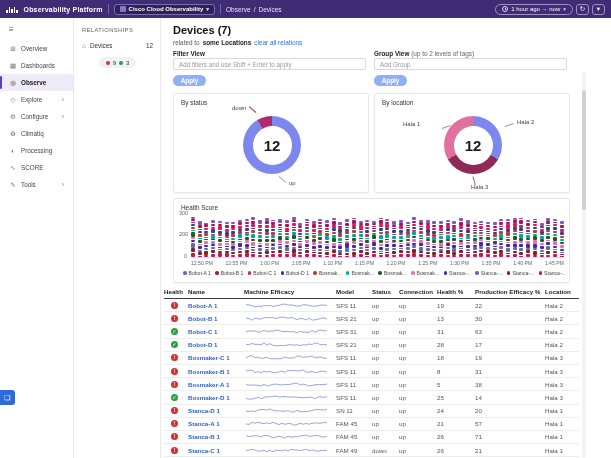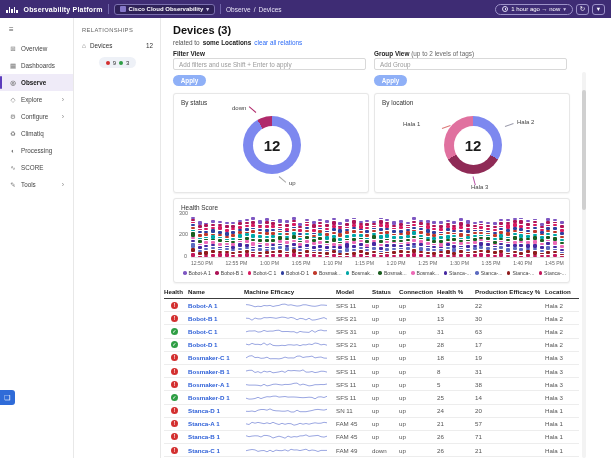--- a/index.html
+++ b/index.html
@@ -179,21 +179,21 @@
   </div>
   <div class="rel-badge">
     <span class="dot" id="crit-dot" style="background: rgb(211, 47, 47);"></span>
     <span>9</span>
     <span class="dot" id="ok-dot" style="background: rgb(46, 158, 68);"></span>
     <span>3</span>
   </div>
 </div>
 
 <div class="main">
-  <div class="page-title">Devices (3)</div>
+  <div class="page-title">Devices (7)</div>
   <div class="subtitle">
     <span>related to</span>
     <b>some Locations</b>
     <span class="link">clear all relations</span>
   </div>
 
   <div class="fieldlabel" style="left:11px;top:32px;">Filter View</div>
   <div class="inputbox" style="left:11px;top:40px;width:193px;">
     <span>Add filters and use Shift + Enter to apply</span>
   </div>

